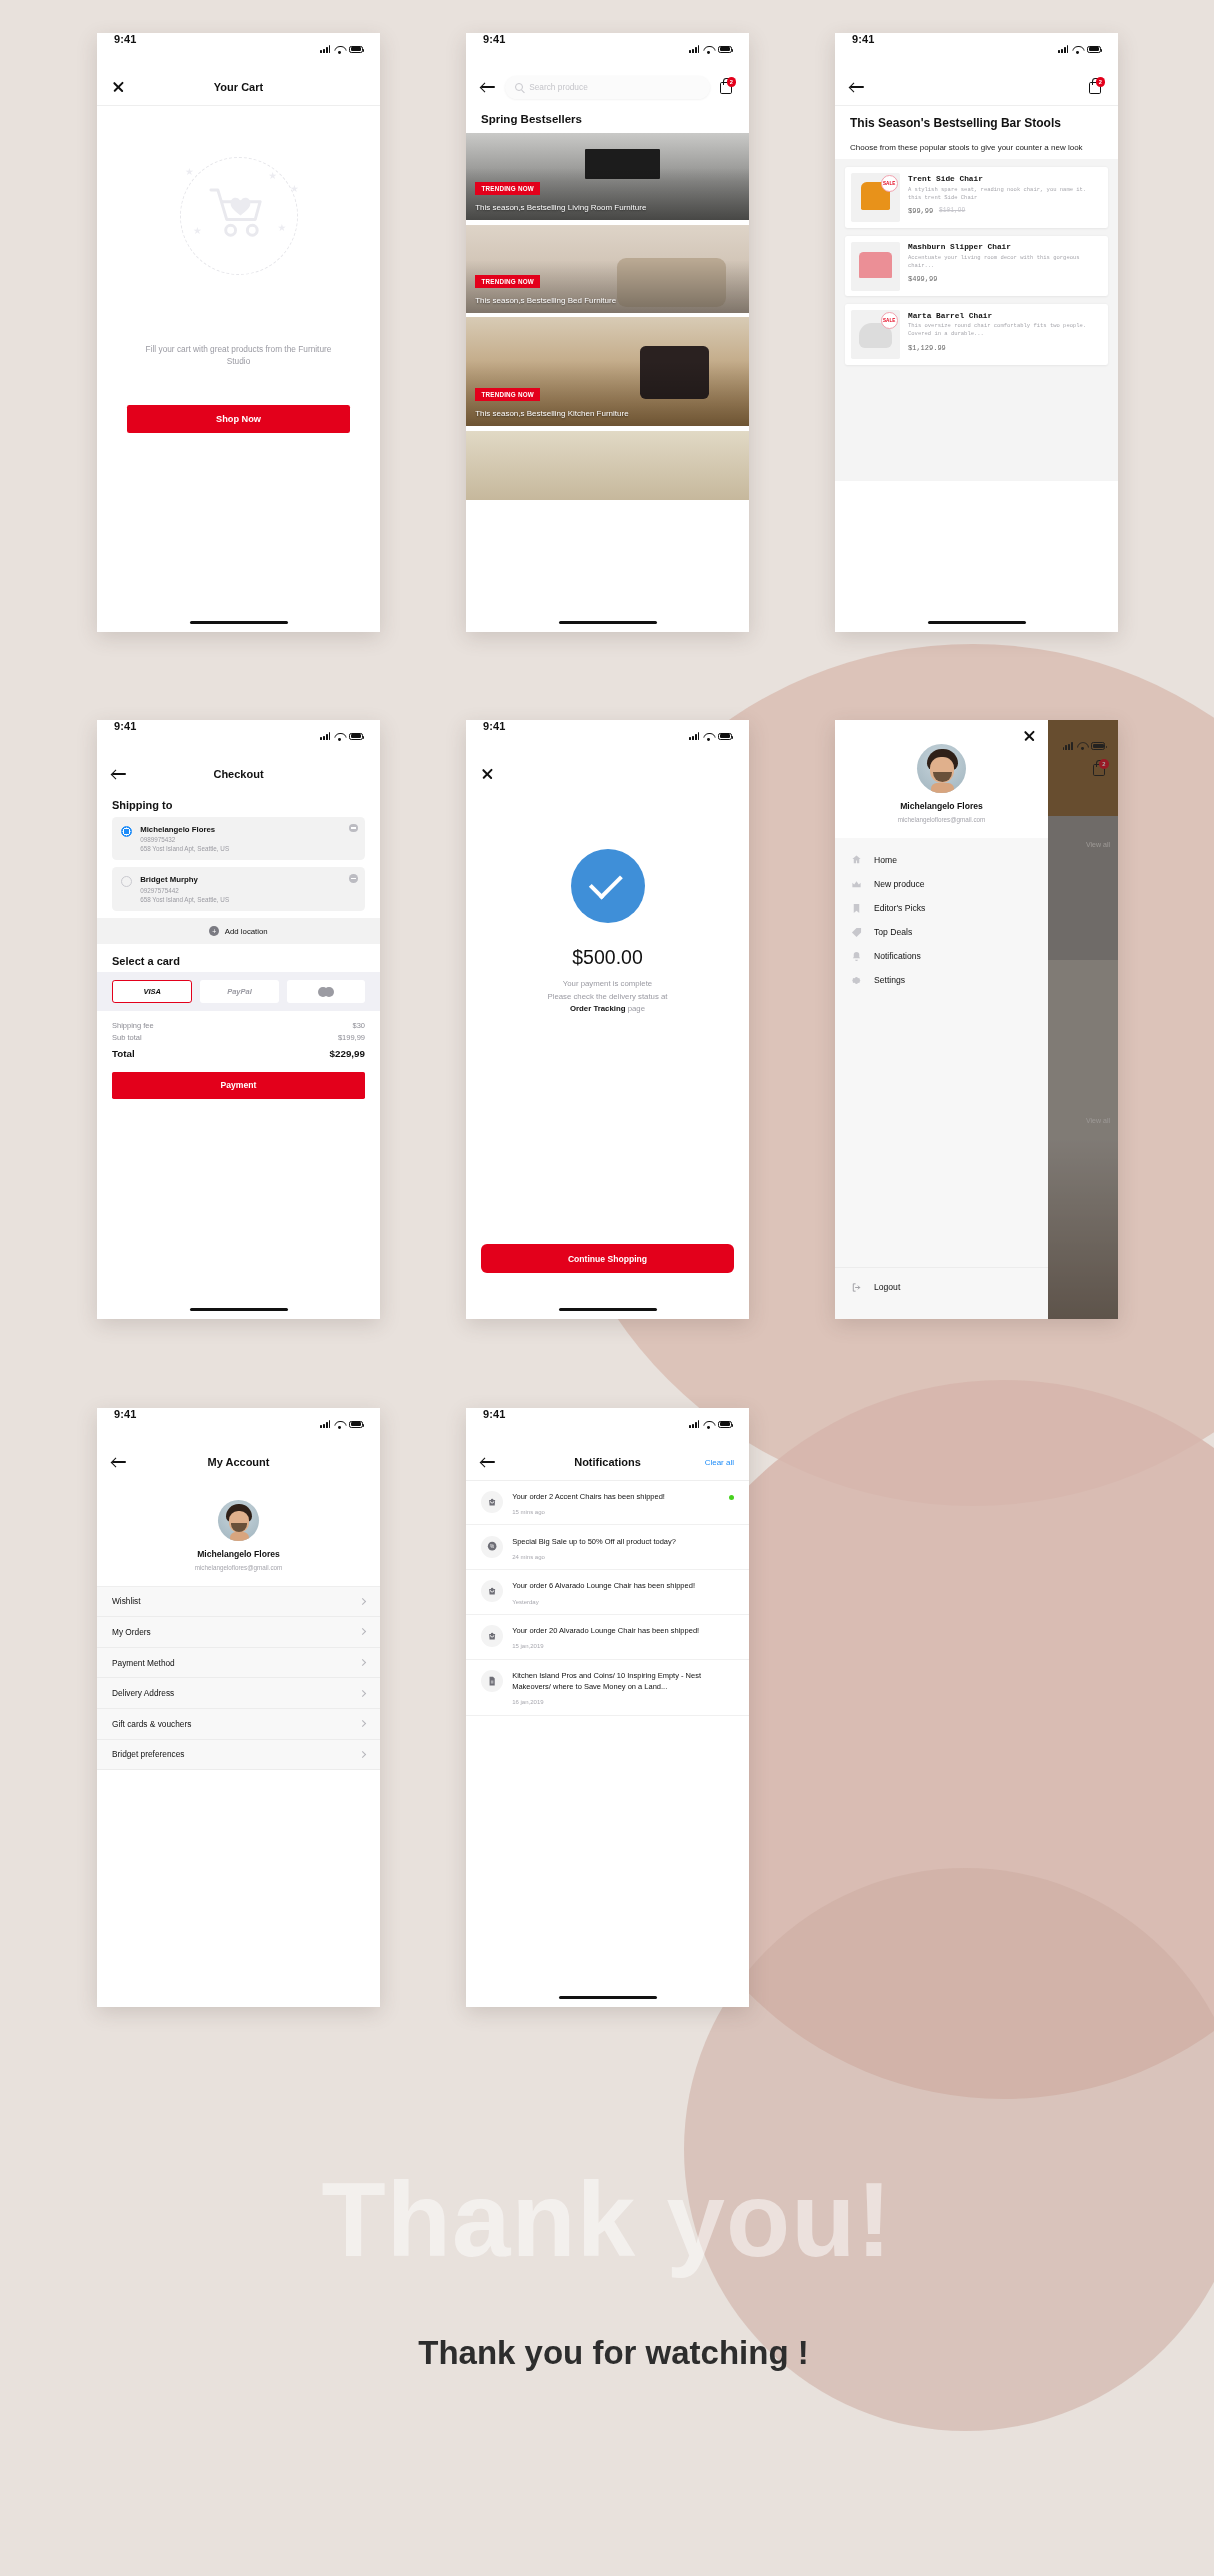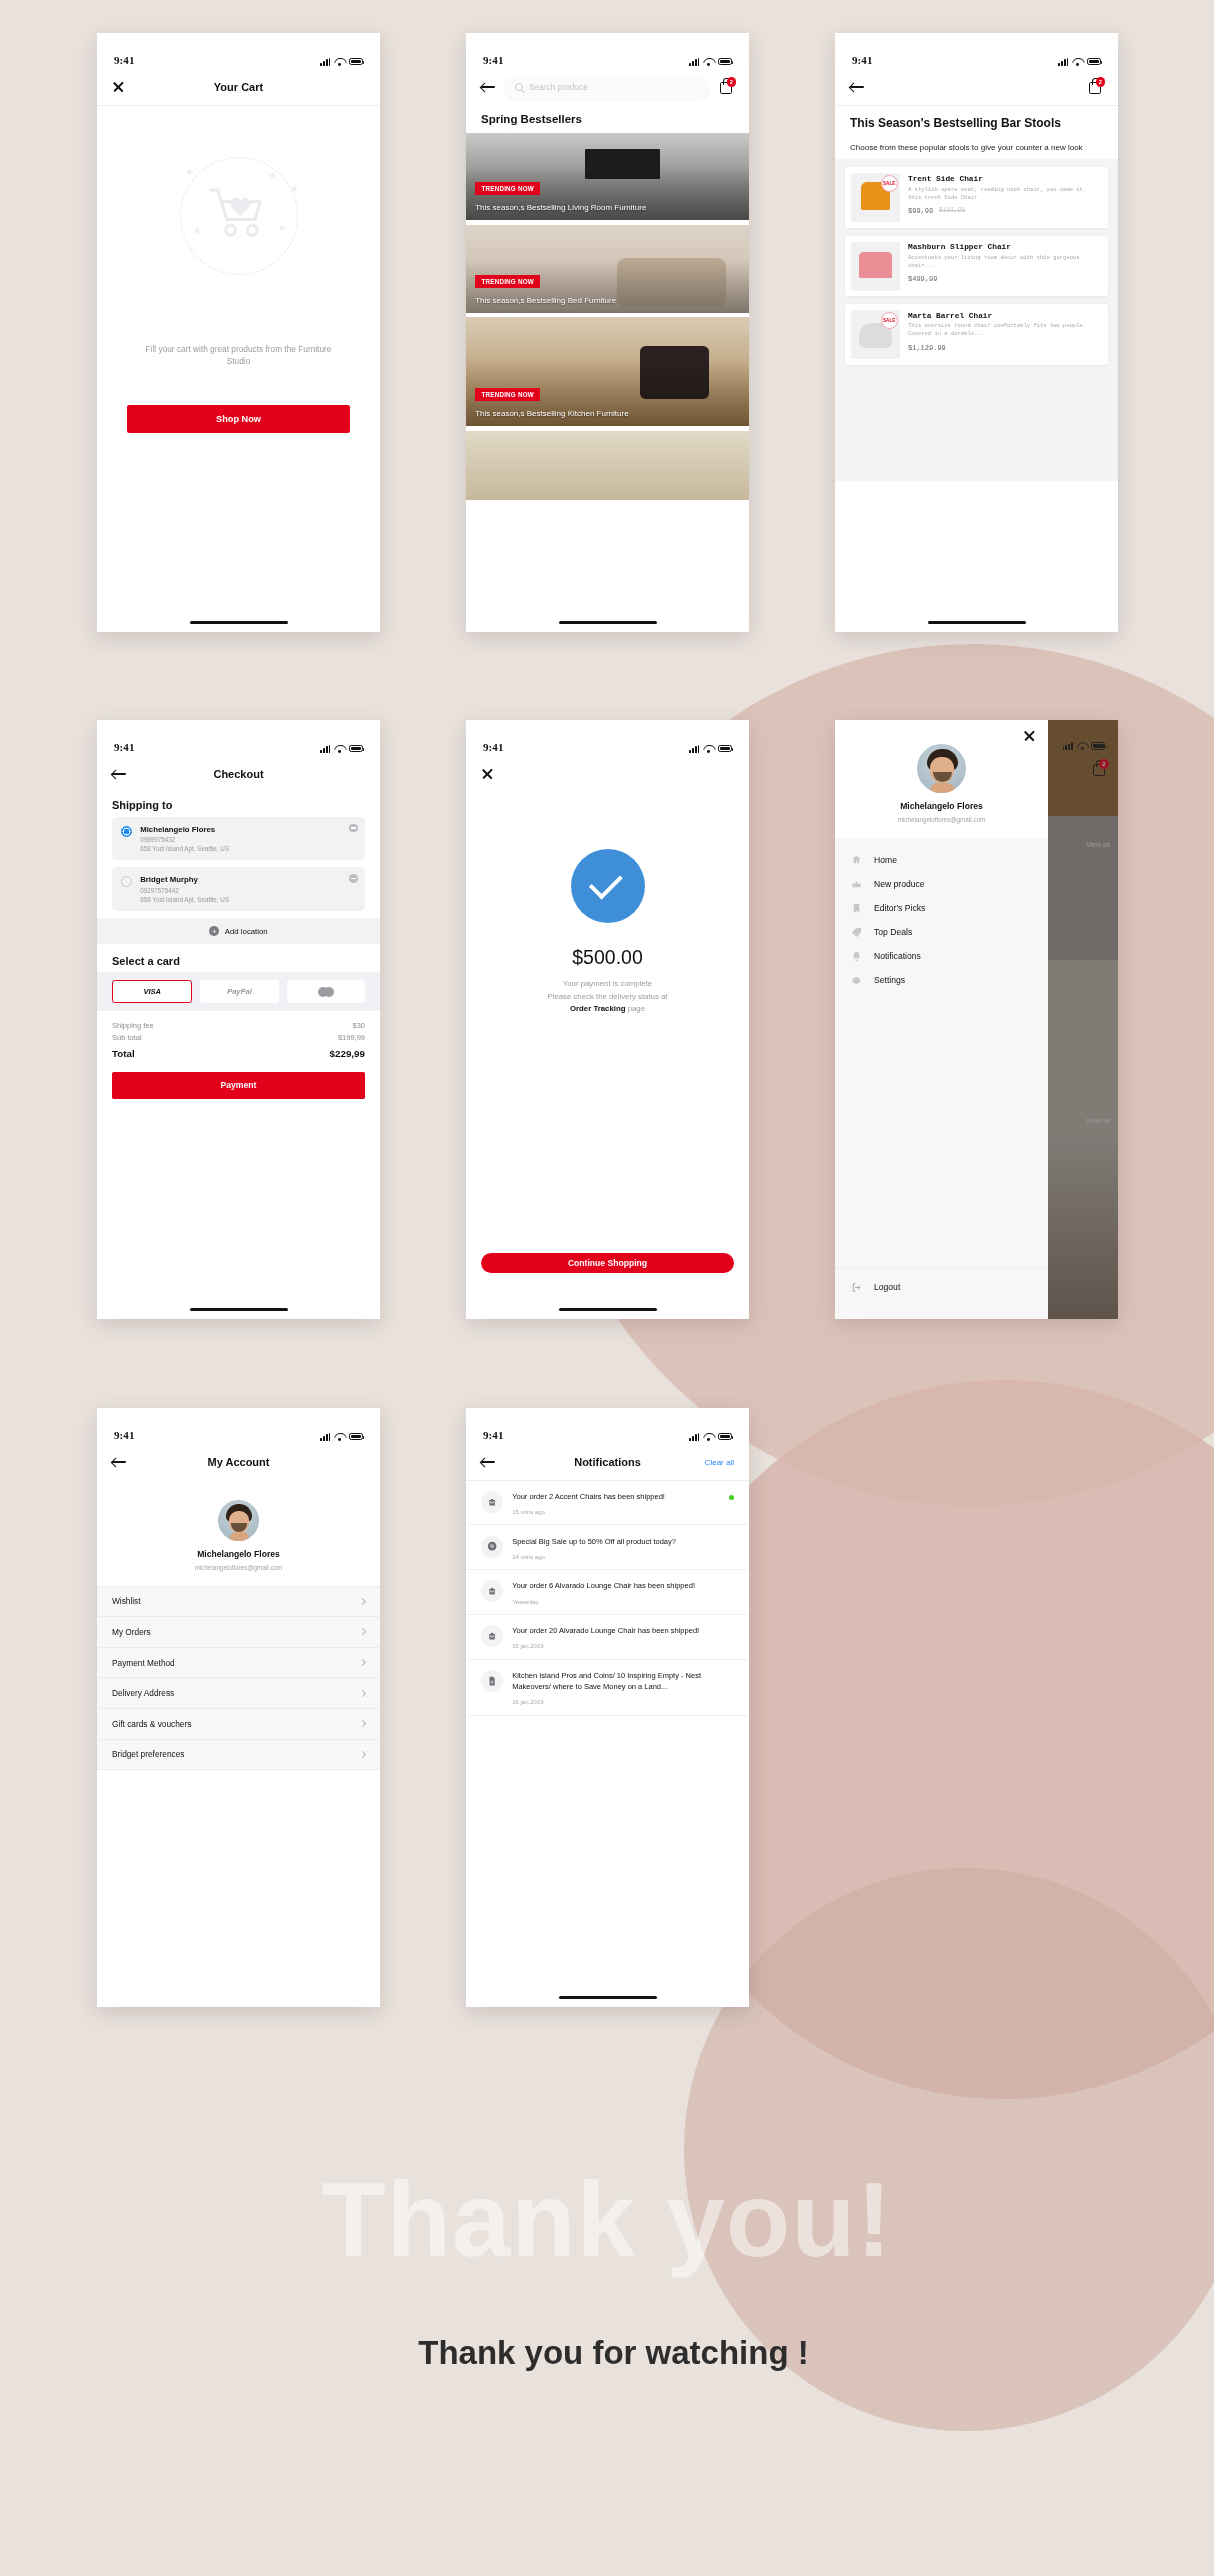--- a/index.html
+++ b/index.html
@@ -24,23 +24,23 @@
   .phone {
     position: absolute;
     width: 283px; height: 599px;
     background: #ffffff;
     box-shadow: 0 5.7px 19.5px rgba(80,60,55,.18);
     overflow: hidden;
     font-size: 8.6px;
     color: #111;
   }
   .statusbar {
-    height: 36px; display: flex; align-items: flex-end;
+    height: 36px; display: flex; 
     justify-content: space-between; padding: 0 17px 3.4px 17px;
-    font-weight: 700; font-size: 11px; letter-spacing: 0.1px; font-family: Liberation Serif, serif;
+    font-weight: 700; font-size: 11px; letter-spacing: 0.1px;
   }
   .sb-right { display: flex; align-items: center; gap: 4px; }
   .bars { display:flex; align-items:flex-end; gap:1.1px; height:8px;}
   .bars i { width:1.7px; background:#111; border-radius:0.6px; display:block;}
   .bars i:nth-child(1){height:2.9px}.bars i:nth-child(2){height:4.6px}
   .bars i:nth-child(3){height:6.3px}.bars i:nth-child(4){height:8px}
   .wifi { width:10.3px;height:7.5px;position:relative;}
   .wifi::before{content:"";position:absolute;left:0;top:0;width:10.3px;height:10.3px;
     border:1.7px solid #111;border-radius:50%;clip-path: polygon(0 0,100% 0,100% 42%,0 42%);}
   .wifi::after{content:"";position:absolute;left:4px;top:5.2px;width:2.9px;height:2.9px;
@@ -153,22 +153,22 @@
   .pay-btn{margin:11.5px 15px 0;height:26.4px;background:#e3001b;color:#fff;border:none;border-radius:1.7px;
     width:calc(100% - 30px);font-size:8.6px;font-weight:700;cursor:pointer;font-family:inherit;}
 
   
   .tickwrap{display:flex;justify-content:center;margin-top:57px;}
   .tick{width:74px;height:74px;border-radius:50%;background:#3f8fd8;display:flex;align-items:center;justify-content:center;}
   .tick::after{content:"";width:26.4px;height:14px;border-left:4px solid #fff;border-bottom:4px solid #fff;transform:rotate(-45deg) translate(1.7px,-3.4px);}
   .amount{text-align:center;font-size:19.5px;font-weight:400;margin-top:23px;}
   .succ-sub{text-align:center;margin-top:9.2px;color:#9a9aa2;font-size:7.8px;line-height:1.62;}
   .succ-sub b{color:#111;font-weight:700;}
-  .cont-btn{position:absolute;bottom:46px;left:15px;right:15px;height:20px;background:#e3001b;color:#fff;border:none;
-    border-radius:12px;font-size:8.6px;font-weight:700;cursor:pointer;font-family:inherit;}
+  .cont-btn{position:absolute;bottom:46px;left:15px;right:15px;height:29px;background:#e3001b;color:#fff;border:none;
+    border-radius:6px;font-size:8.6px;font-weight:700;cursor:pointer;font-family:inherit;}
 
   
   .drawerphone{background:#6e6762;}
   .dimbg{position:absolute;inset:0;background:linear-gradient(180deg,#8a5f2c 0 16%,#9a9694 16% 40%,#b8b2ac 40% 70%,#7a6b5e);}
   .dimbg .vtxt{position:absolute;right:8px;color:#e9e6e3;font-size:7px;}
   .dim-overlay{position:absolute;inset:0;background:rgba(60,55,52,.45);}
   .drawer{position:absolute;left:0;top:0;bottom:0;width:213px;background:#fff;display:flex;flex-direction:column;}
   .dr-head{padding:8px 12.6px 15px;text-align:center;position:relative;}
   .dr-x{position:absolute;right:12.6px;top:9.2px;}
   .avatar{width:49px;height:49px;border-radius:50%;margin:16px auto 8px;overflow:hidden;

